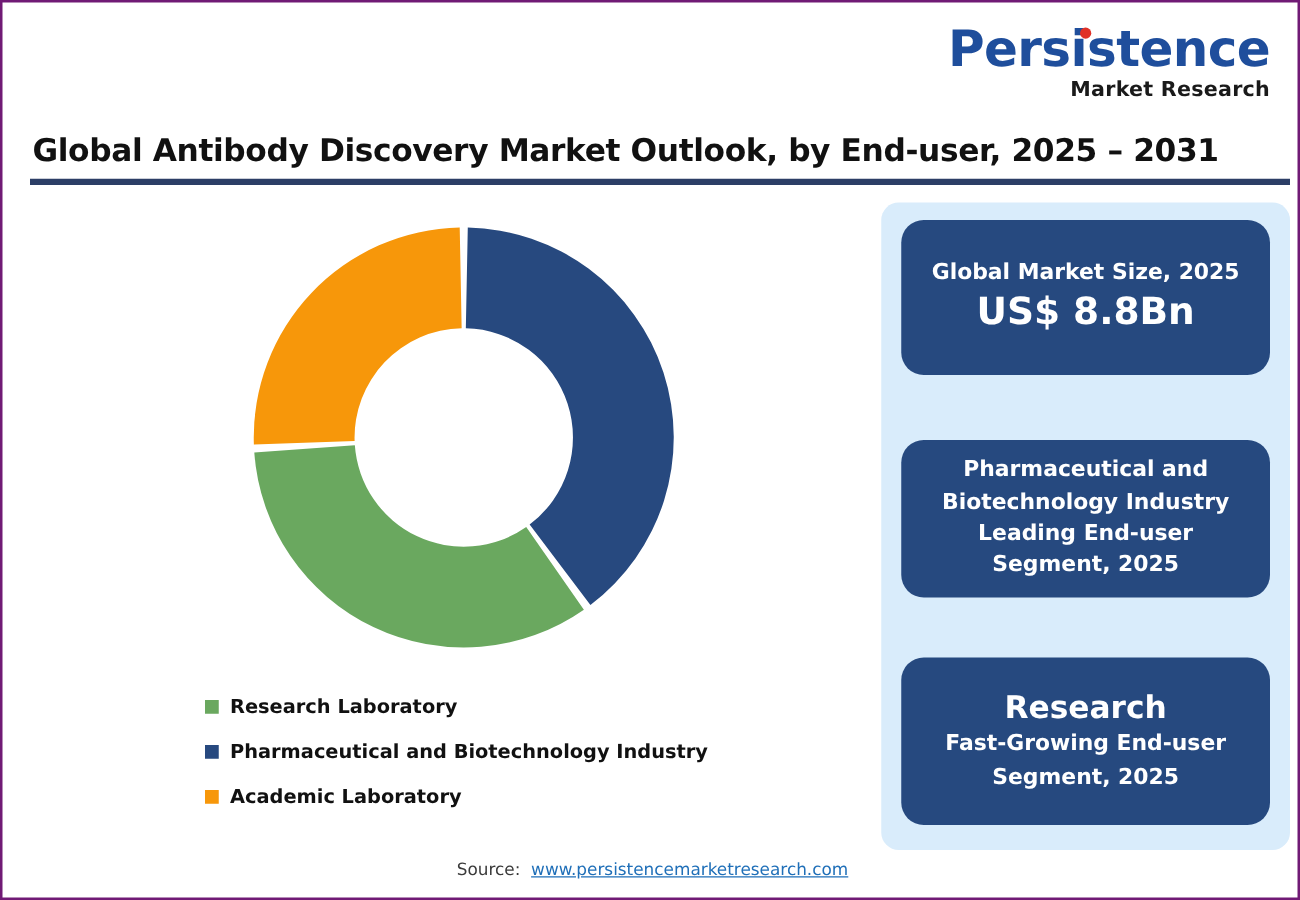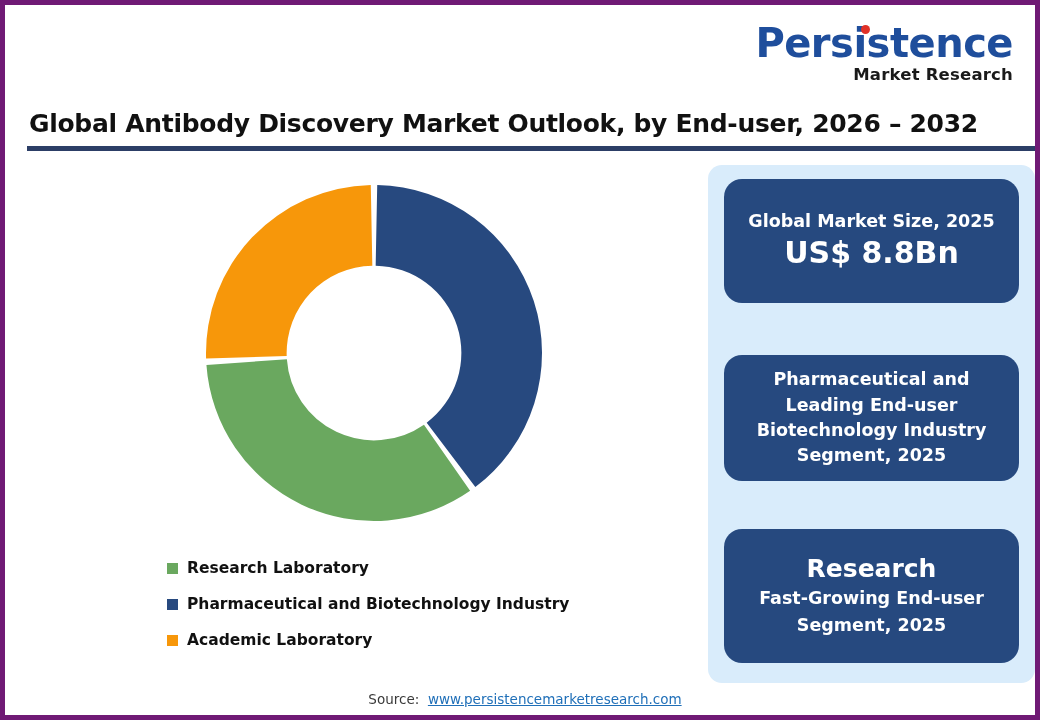--- a/index.html
+++ b/index.html
@@ -10,21 +10,21 @@
     background: #ffffff;
     font-family: "Liberation Sans", sans-serif;
     overflow: hidden;
   }
 
   #page {
     position: relative;
     width: 1040px;
     height: 720px;
     background: #ffffff;
-    border: 5px solid #701a75;
+    border: 2px solid #701a75;
   }
 
   
   #logo {
     position: absolute;
     top: 18px;
     right: 22px;
     text-align: right;
     line-height: 1;
   }
@@ -202,21 +202,21 @@
 <body>
 
 <div id="page">
 
   <div id="logo">
     <span class="brand">Persistence</span>
     <span class="dot"></span>
     <span class="tagline">Market Research</span>
   </div>
 
-  <div id="title">Global Antibody Discovery Market Outlook, by End-user, 2026 – 2032</div>
+  <div id="title">Global Antibody Discovery Market Outlook, by End-user, 2025 – 2031</div>
   <div id="title-rule"></div>
 
   <div id="chart-area">
     <div id="donut-wrap">
       <svg id="donut-svg" viewBox="0 0 340 340">
         <g id="donut-slices">
             <path d="M 173.22517032314786 2.0309603635637643 A 168 168 0 0 1 271.33894194120745 303.99410004263837 L 222.69624980942785 239.67693202217197 A 87.36 87.36 0 0 0 171.67708856803688 82.65609938905317 Z" fill="#27497f"></path>
             <path d="M 266.12050673884676 307.7855151467937 A 168 168 0 0 1 2.429948467601406 182.01157064789132 L 82.86357320315274 176.2460167369035 A 87.36 87.36 0 0 0 219.9826635042003 241.64846787633275 Z" fill="#6aa85f"></path>
             <path d="M 2.0923637217847784 175.5700699692724 A 168 168 0 0 1 166.774829676852 2.0309603635637643 L 168.32291143196304 82.65609938905317 A 87.36 87.36 0 0 0 82.6880291353281 172.89643638402165 Z" fill="#f7970a"></path>
           </g>
@@ -241,22 +241,22 @@
 
   <div id="side-panel">
 
     <div class="card" id="card-market-size">
       <div class="card-kicker">Global Market Size, 2025</div>
       <div class="card-value">US$ 8.8Bn</div>
     </div>
 
     <div class="card" id="card-leading">
       <div class="card-body">Pharmaceutical and</div>
+      <div class="card-body">Biotechnology Industry</div>
       <div class="card-body">Leading End-user</div>
-      <div class="card-body">Biotechnology Industry</div>
       <div class="card-body">Segment, 2025</div>
     </div>
 
     <div class="card" id="card-fastest">
       <div class="card-headline">Research</div>
       <div class="card-sub">Fast-Growing End-user</div>
       <div class="card-sub">Segment, 2025</div>
     </div>
 
   </div>

